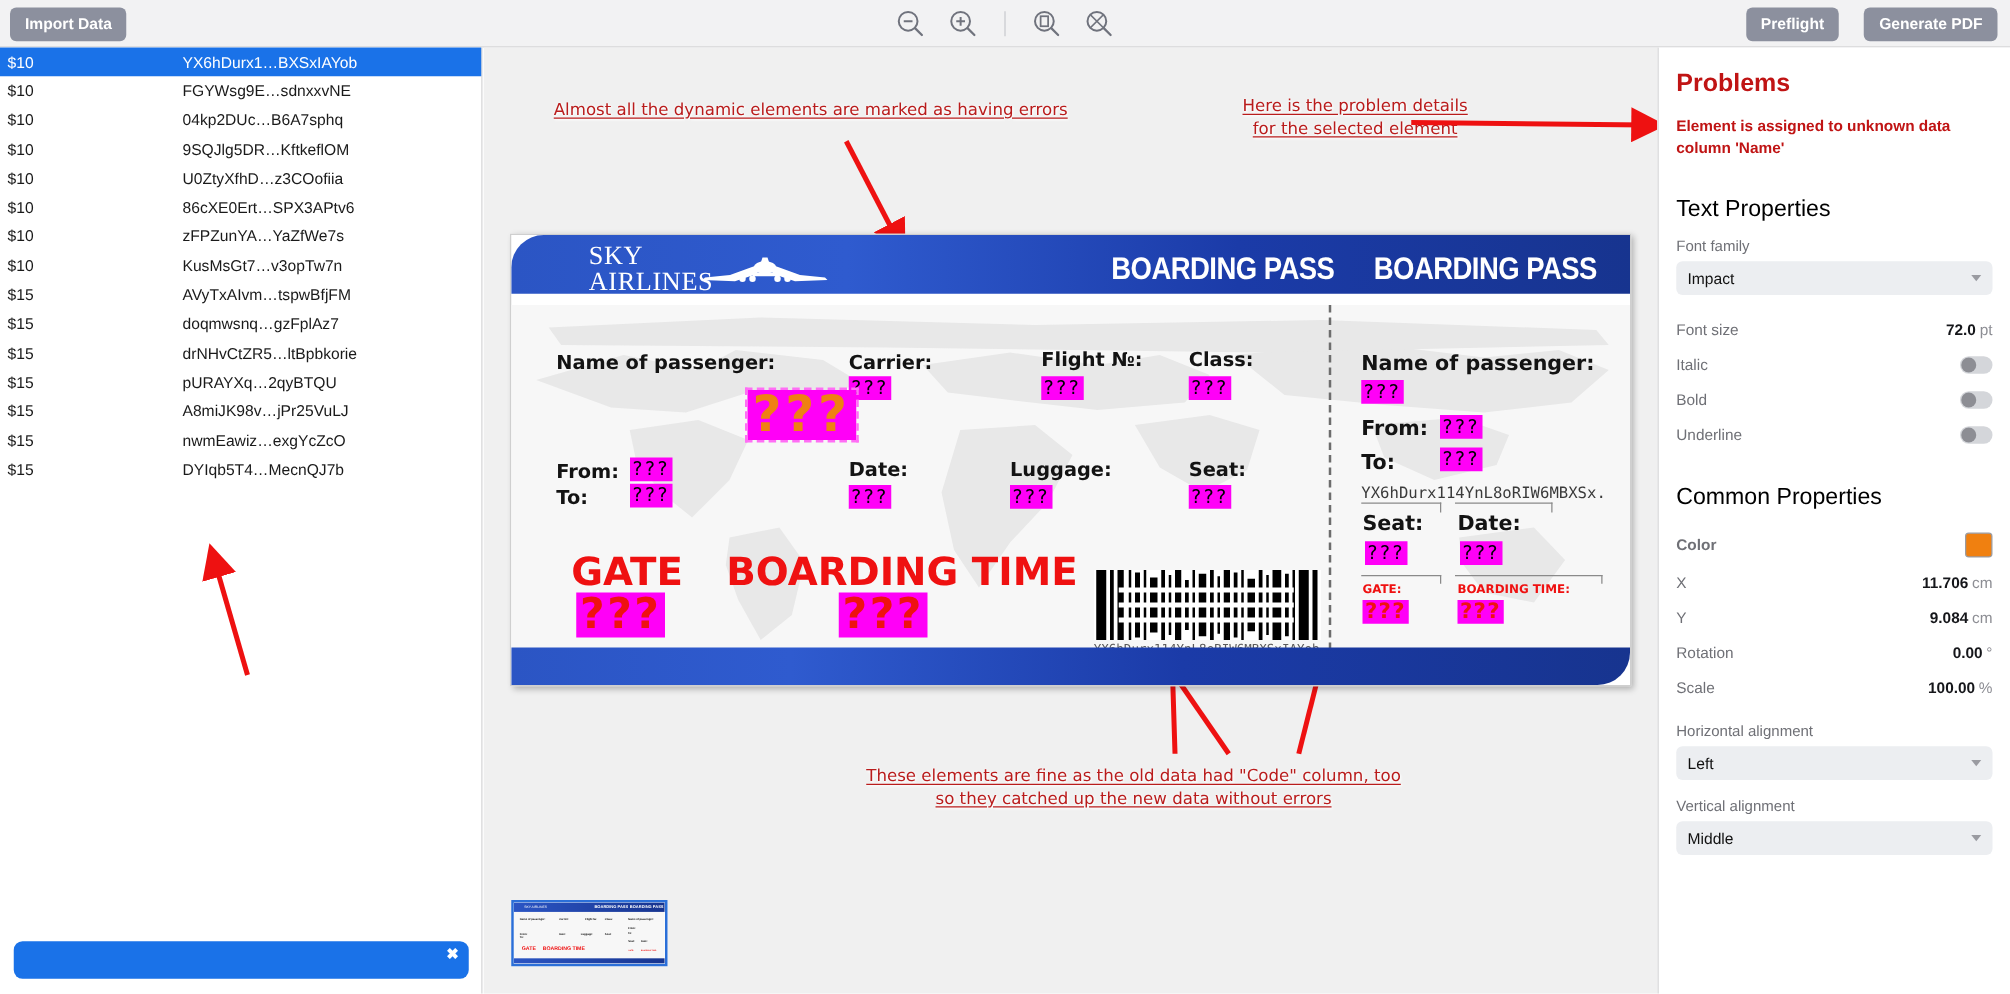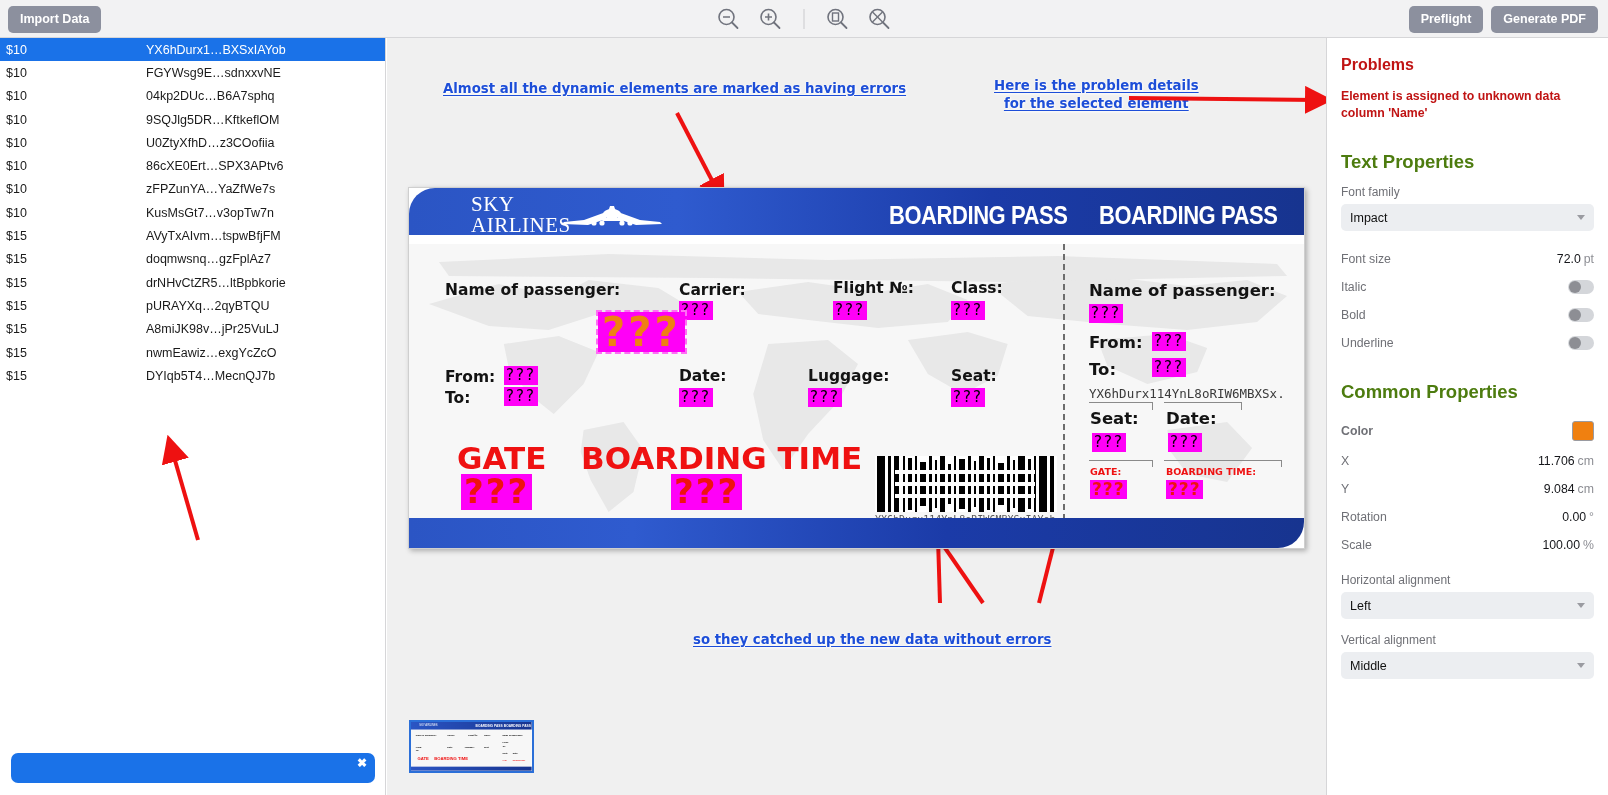--- a/index.html
+++ b/index.html
@@ -20,21 +20,21 @@
   }
   .btn-gray {
     background: #8c909e; color: #ffffff;
     border: none; border-radius: 5px;
     font-size: 12.5px; font-weight: bold;
     padding: 6px 12px; cursor: pointer;
     font-family: "Liberation Sans", sans-serif;
     line-height: 1.2;
   }
   .import-btn { position: absolute; left: 8px; top: 6px; }
-  .right-btns { position: absolute; right: 10px; top: 6px; display: flex; gap: 8px; }
+  .right-btns { position: absolute; right: 10px; top: 6px; display: flex; gap: 20px; }
 
   .zoom-group {
     position: absolute; left: 50%; transform: translateX(-50%);
     display: flex; align-items: center; gap: 16px;
   }
   .zoom-icon { width: 26px; height: 26px; cursor: pointer; display:block; }
   .zoom-sep { width: 1px; height: 20px; background: #c9cace; margin: 0 4px; }
 
   
   .left-panel {
@@ -162,21 +162,21 @@
   }
   .bracket { position: absolute; border-top: 1px solid #8a8a8a; border-right: 1px solid #8a8a8a; }
   .barcode { position: absolute; }
   .barcode-text {
     position: absolute; font-family: "DejaVu Sans Mono","Liberation Mono",monospace;
     font-size: 10px; color: #5a5a5a; white-space: nowrap;
   }
 
   
   .anno {
-    position: absolute; color: #1d4ed8; font-weight: bold;
+    position: absolute; color: #b91c1c; font-weight: normal;
     font-size: 13.3px; line-height: 1.35; text-align: center;
     white-space: nowrap; font-family: "DejaVu Sans","Liberation Sans",sans-serif;
     text-shadow: 0 0 2px #fff, 1px 1px 2px #fff;
   }
   .anno u { text-decoration: underline; text-underline-offset: 2px; }
   svg.arrow-layer { position: absolute; left: 0; top: 0; pointer-events: none; }
 
   
   .thumb {
     position: absolute; left: 22px; bottom: 22px;
@@ -185,44 +185,44 @@
   }
   .thumb-inner { transform: scale(0.1345); transform-origin: top left; width: 897px; height: 362px; }
 
   
   .right-panel {
     position: absolute; right: 0; top: 38px; width: 282px; height: 757px;
     background: #ffffff; border-left: 1px solid #d6d6d8;
     padding: 18px 14px 0 14px;
   }
   .problems-h {
-    color: #c01414; font-size: 16px; font-weight: bold; margin-bottom: 14px;
+    color: #c01414; font-size: 20px; font-weight: bold; margin-bottom: 14px;
   }
   .problem-text {
     color: #c01414; font-size: 12.3px; font-weight: bold; line-height: 1.35;
     margin-bottom: 30px;
   }
-  .sec-h { font-size: 18.5px; font-weight: bold; color: #4d7c0f; margin-bottom: 12px; }
+  .sec-h { font-size: 18.5px; font-weight: normal; color: #000000; margin-bottom: 12px; }
   .fld-label { font-size: 12px; color: #6f7076; margin-bottom: 5px; }
   .select {
     background: #eceef1; border-radius: 5px; height: 27px;
     display: flex; align-items: center; padding: 0 9px;
     font-size: 12.5px; color: #111; position: relative; cursor: pointer;
     margin-bottom: 14px;
   }
   .select .caret {
     position: absolute; right: 9px; width: 0; height: 0;
     border-left: 4px solid transparent; border-right: 4px solid transparent;
     border-top: 5px solid #9a9ba1;
   }
   .prop-row {
     display: flex; align-items: center; justify-content: space-between;
     height: 28px; font-size: 12.3px; color: #6f7076;
   }
-  .prop-row .val { color: #15161a; font-weight: normal; }
+  .prop-row .val { color: #15161a; font-weight: bold; }
   .prop-row .unit { color: #8d8e94; font-weight: normal; margin-left: 3px; }
   .toggle {
     width: 26px; height: 14px; border-radius: 8px; background: #d4d6da;
     position: relative; cursor: pointer;
   }
   .toggle::after {
     content: ''; position: absolute; left: 1px; top: 1px;
     width: 12px; height: 12px; border-radius: 50%; background: #8d8e94;
   }
   .swatch {
@@ -349,21 +349,21 @@
 
   <div class="canvas">
 
     <div class="anno" style="left:56px; top:42px;">
       <u>Almost all the dynamic elements are marked as having errors</u>
     </div>
     <div class="anno" style="left:607px; top:39px;">
       <u>Here is the problem details</u><br><u>for the selected element</u>
     </div>
     <div class="anno" style="left:306px; top:575px;">
-      <br><u>so they catched up the new data without errors</u>
+      <u>These elements are fine as the old data had "Code" column, too</u><br><u>so they catched up the new data without errors</u>
     </div>
 
     <svg class="arrow-layer" width="939" height="757">
       <defs>
         <marker id="ah" markerWidth="7" markerHeight="7" refX="3" refY="3.5" orient="auto">
           <polygon points="0 0, 7 3.5, 0 7" fill="#ee1111"></polygon>
         </marker>
       </defs>
       <line x1="290" y1="75" x2="330" y2="152" stroke="#ee1111" stroke-width="4" marker-end="url(#ah)"></line>
       <line x1="742" y1="60" x2="930" y2="62" stroke="#ee1111" stroke-width="4" marker-end="url(#ah)"></line>

